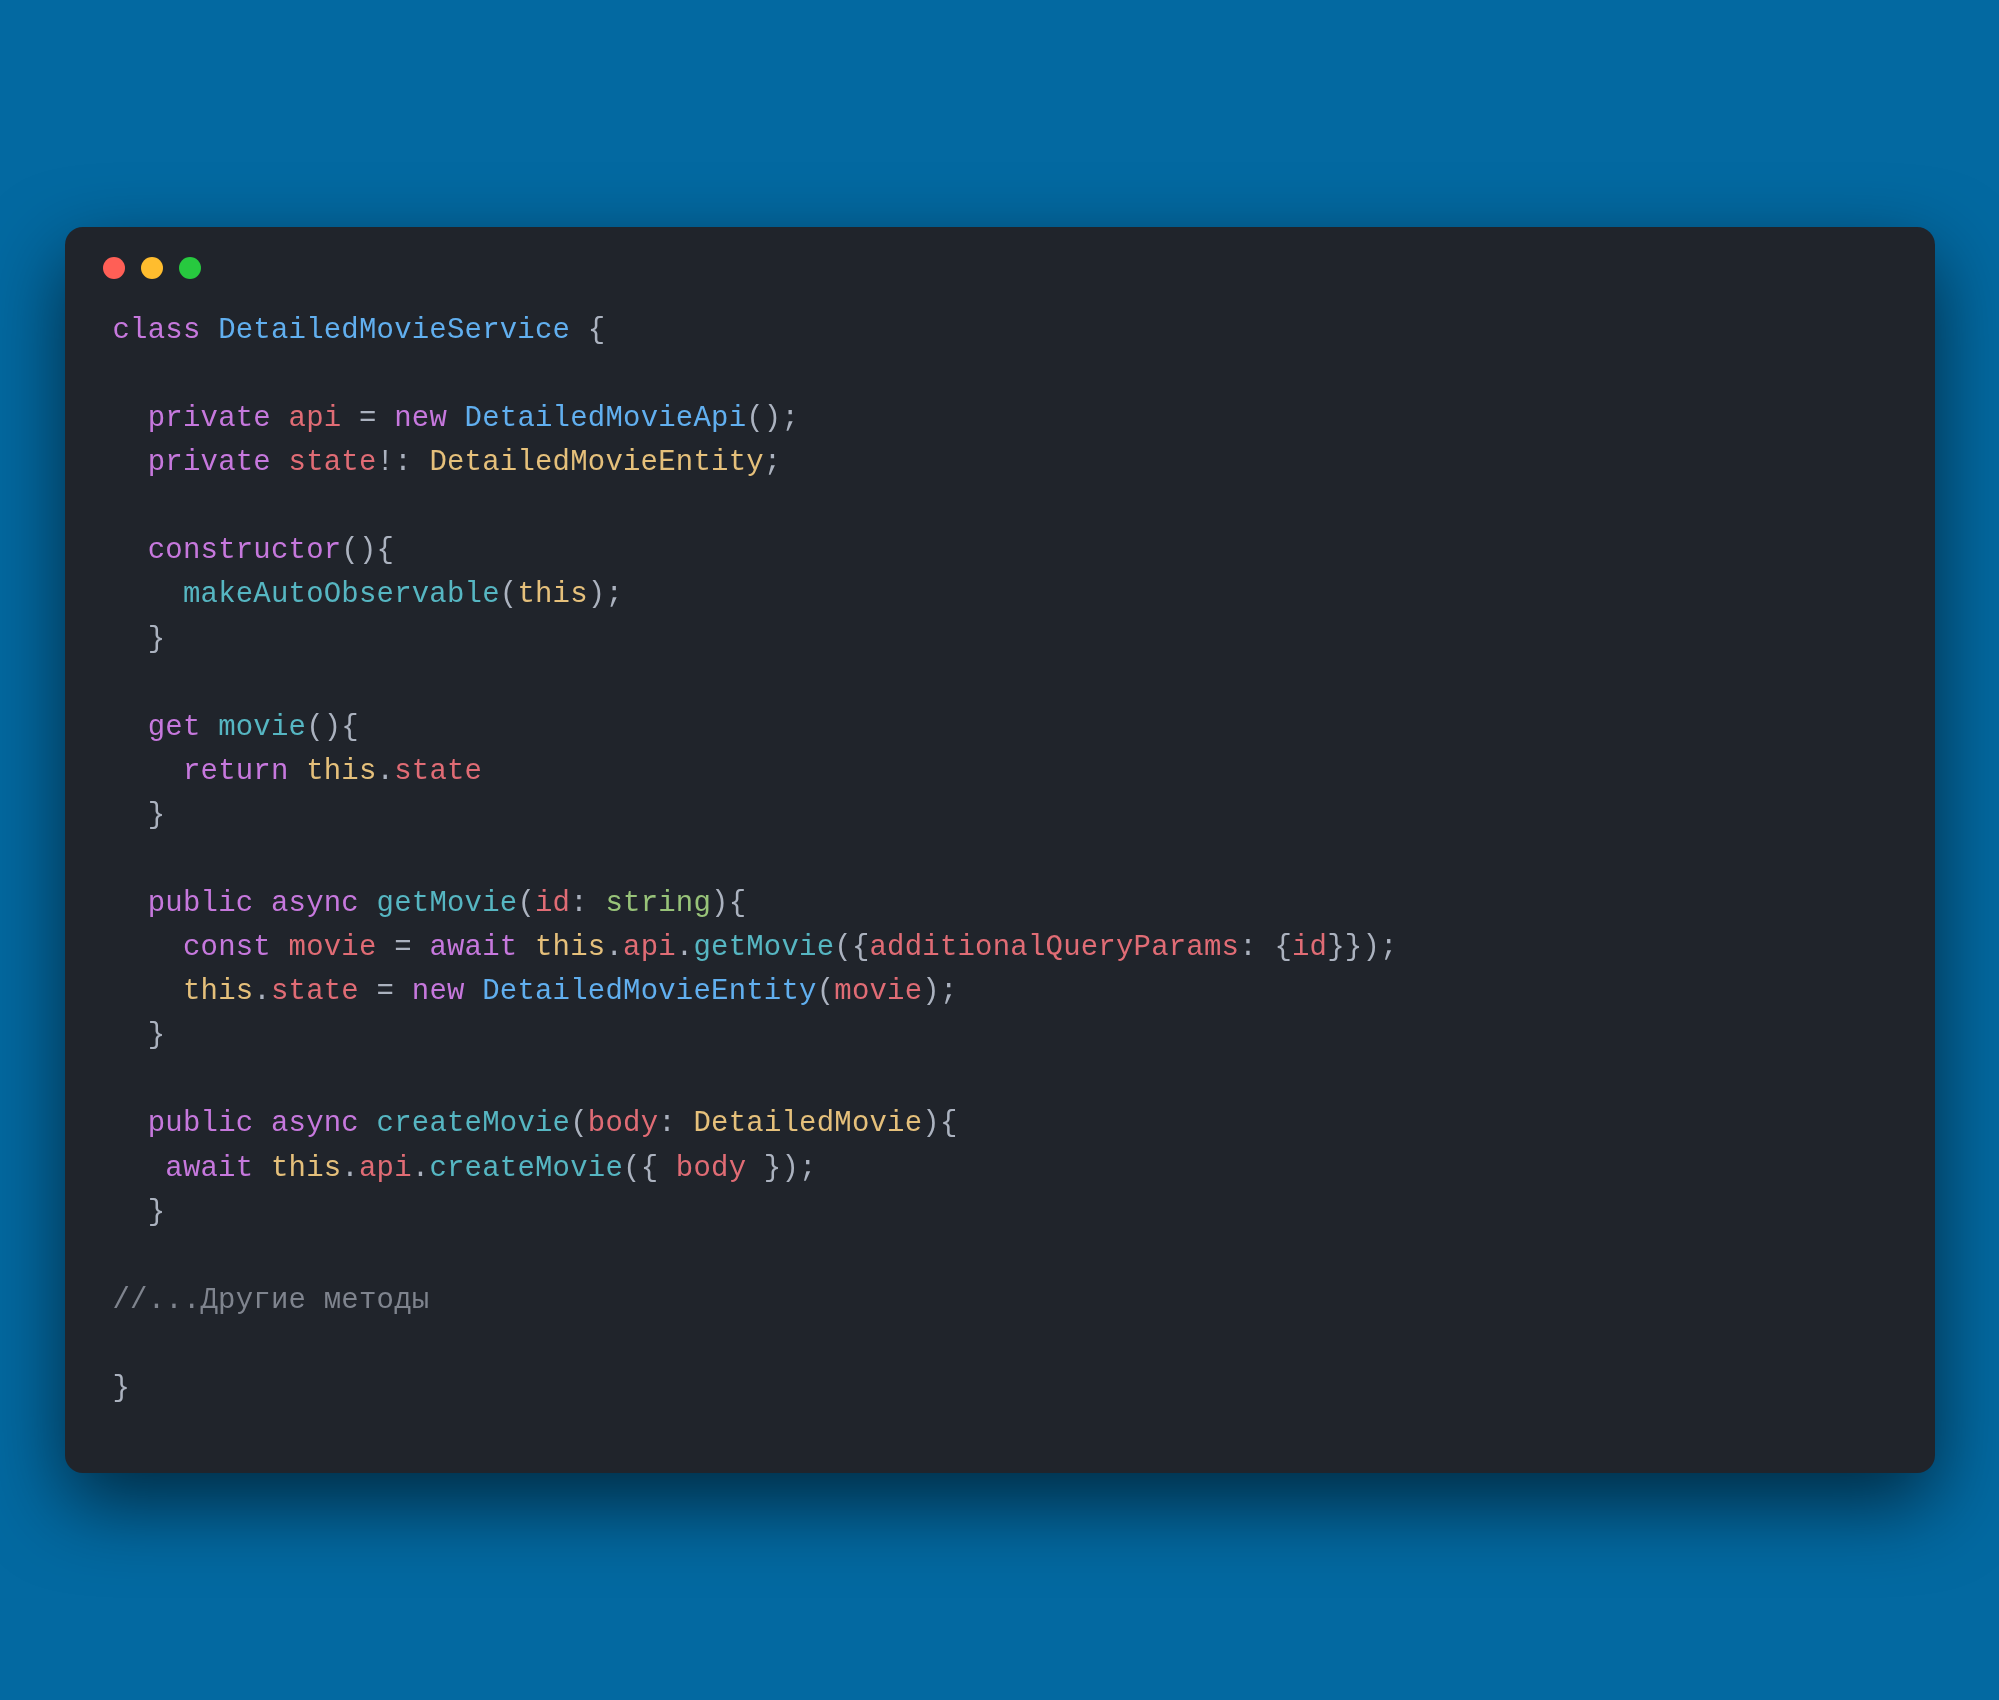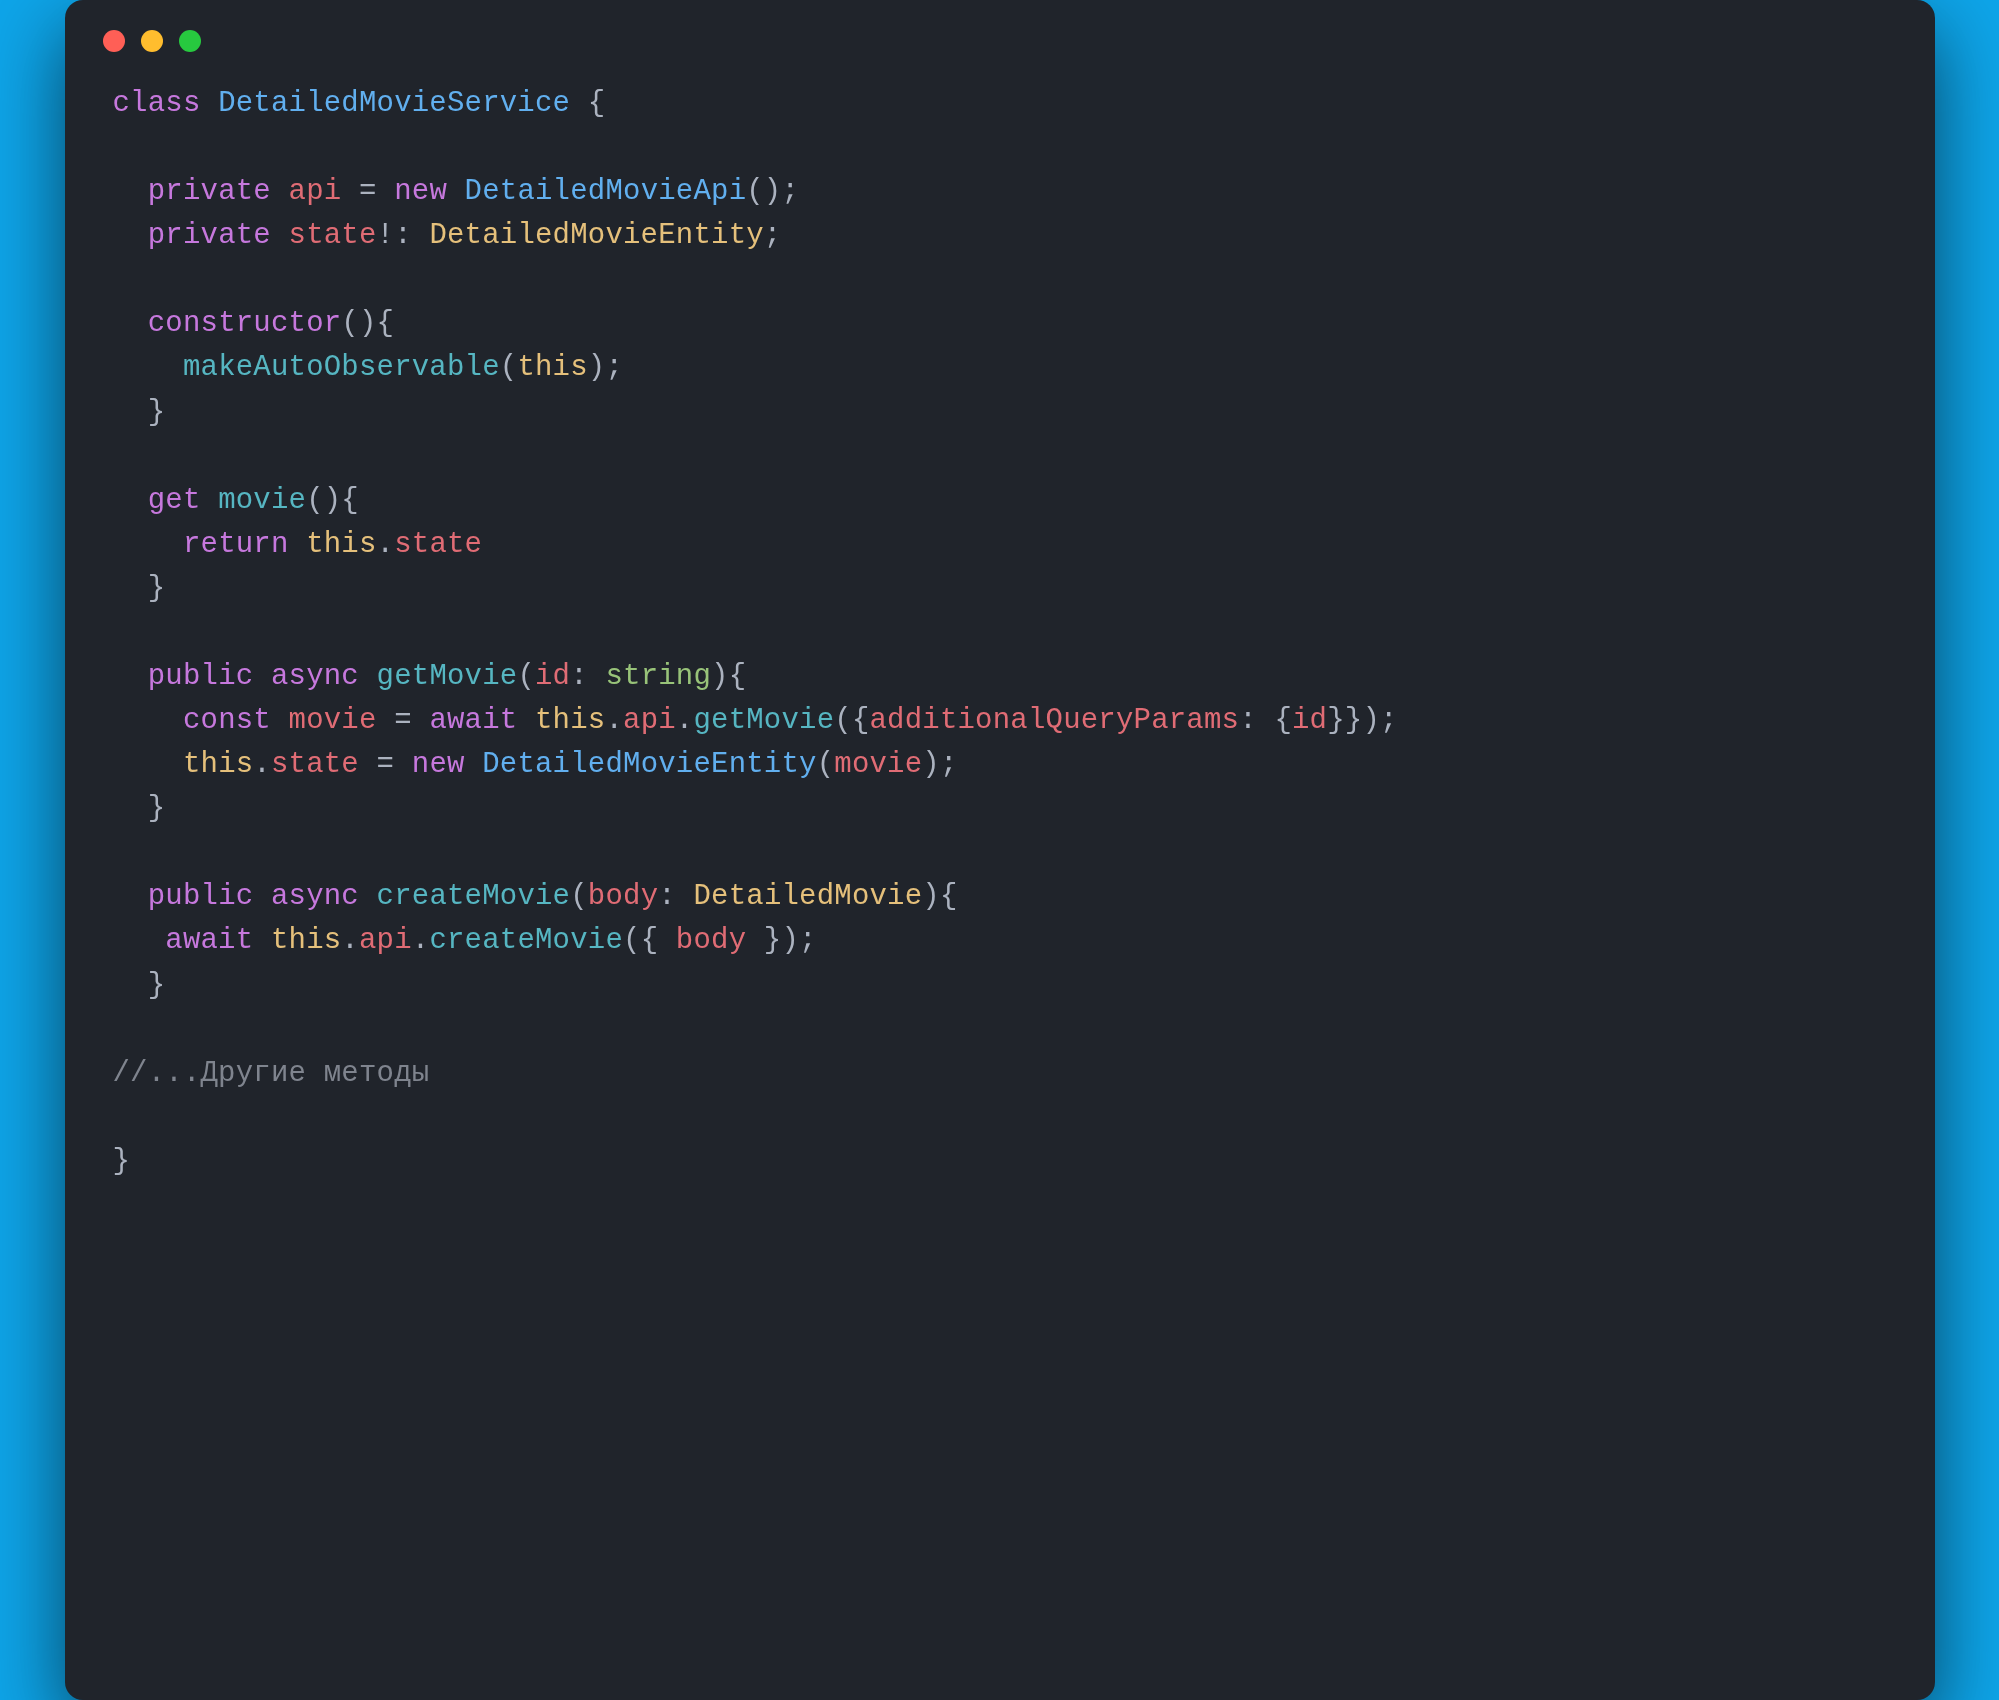--- a/index.html
+++ b/index.html
@@ -6,22 +6,23 @@
   html, body {
     width: 1999px;
     height: 1700px;
     background: #000;
     font-family: "SF Mono", "Menlo", "Consolas", "Liberation Mono", monospace;
   }
   .wrap {
     width: 1999px;
     height: 1700px;
     display: flex;
+    align-items: center;
     justify-content: center;
-    background: #0ea5e9;
+    background: #0369a1;
   }
   .window {
     width: 1870px;
     background: #20242b;
     border-radius: 18px;
     box-shadow: 0 30px 80px rgba(0,0,0,0.6);
     padding: 0 0 38px 0;
     overflow: hidden;
   }
   .titlebar {

